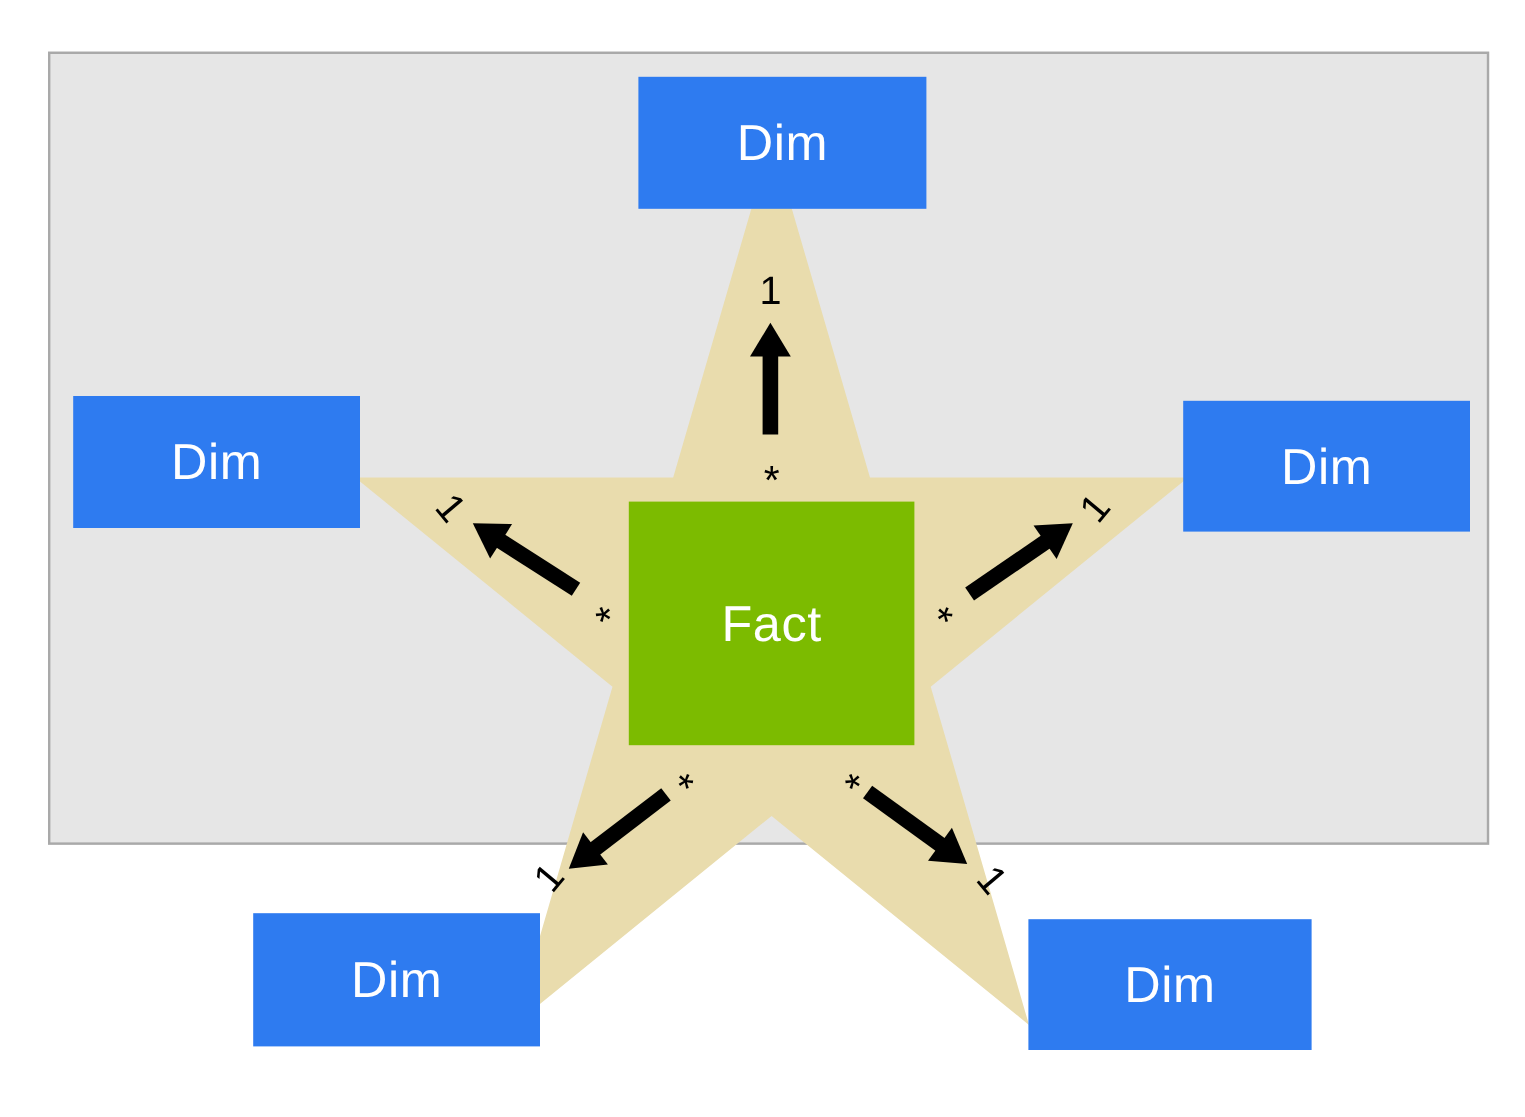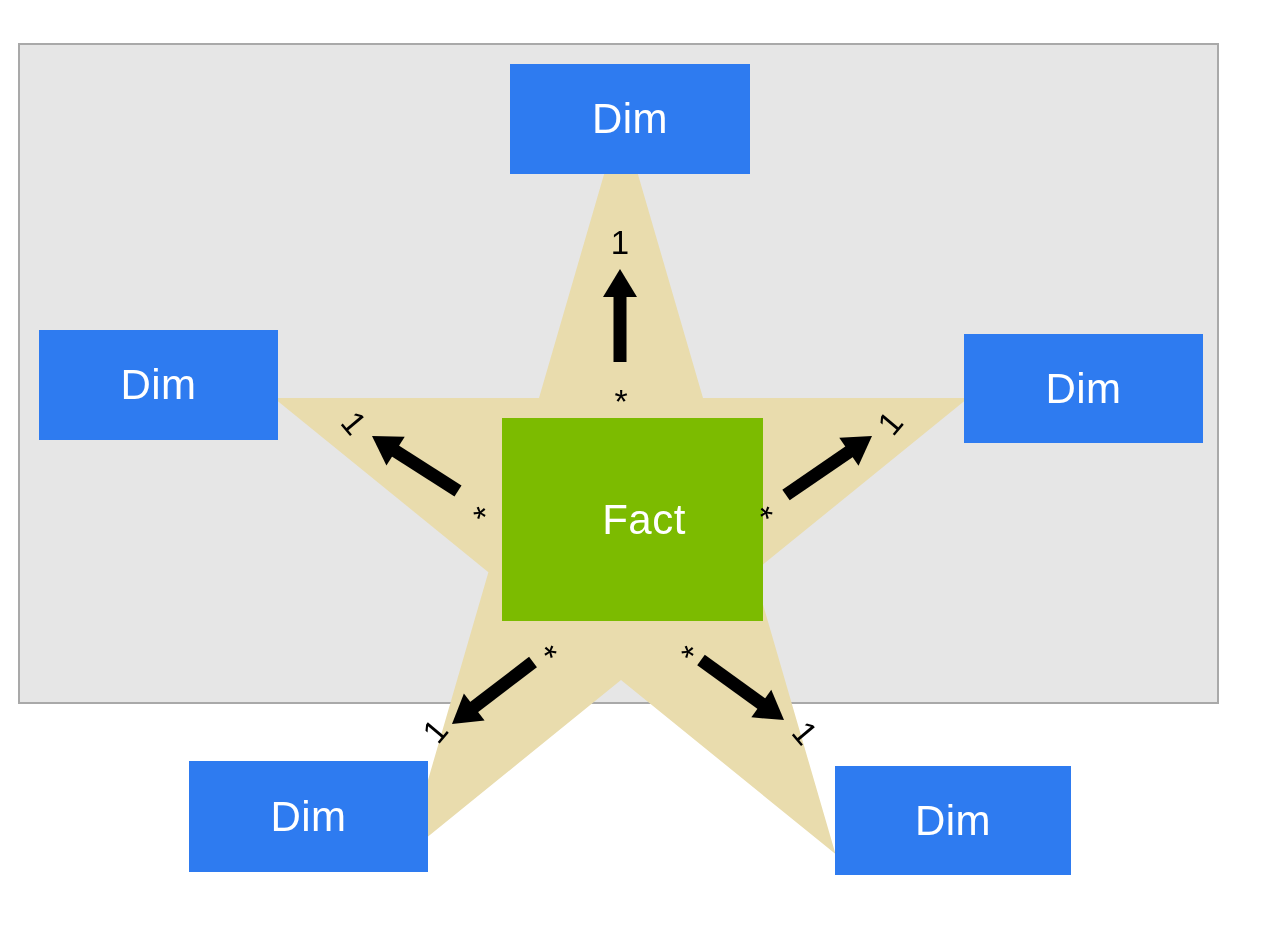--- a/index.html
+++ b/index.html
@@ -6,21 +6,21 @@
     margin: 0;
     padding: 0;
     width: 1271px;
     height: 931px;
     background: #FFFFFF;
     font-family: "Liberation Sans", "DejaVu Sans", sans-serif;
     overflow: hidden;
   }
   .canvas {
     position: absolute;
-    left: 18px;
+    left: 40px;
     top: 43px;
     width: 1201px;
     height: 661px;
     box-sizing: border-box;
     border: 2px solid #A9A9A9;
   }
   .layer {
     position: absolute;
     left: 0;
     top: 0;
@@ -37,21 +37,21 @@
     font-size: 42px;
     font-weight: 300;
     letter-spacing: 0.5px;
   }
   .node span { line-height: 1; }
   .dim-top    { left: 490px; top: 19px;  width: 240px; height: 110px; }
   .dim-left   { left: 19px;  top: 285px; width: 239px; height: 110px; }
   .dim-right  { left: 944px; top: 289px; width: 239px; height: 109px; }
   .dim-bl     { left: 169px; top: 716px; width: 239px; height: 111px; }
   .dim-br     { left: 815px; top: 721px; width: 236px; height: 109px; }
-  .fact-node  { left: 482px; top: 373px; width: 238px; height: 203px; padding-left: 23px; }
+  .fact-node  { left: 482px; top: 373px; width: 238px; height: 203px; }
   .mult {
     position: absolute;
     color: #000000;
     font-size: 33px;
     font-weight: 400;
     line-height: 1;
     white-space: nowrap;
     transform: translate(-50%, -50%) rotate(var(--r, 0deg));
   }
   .mult.many {

